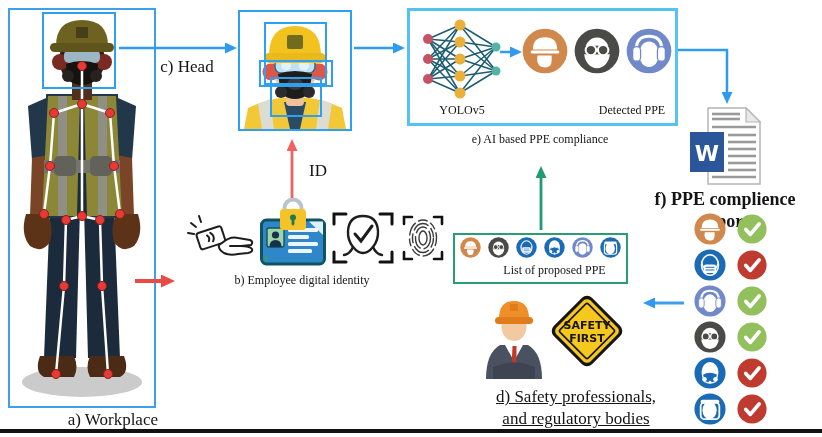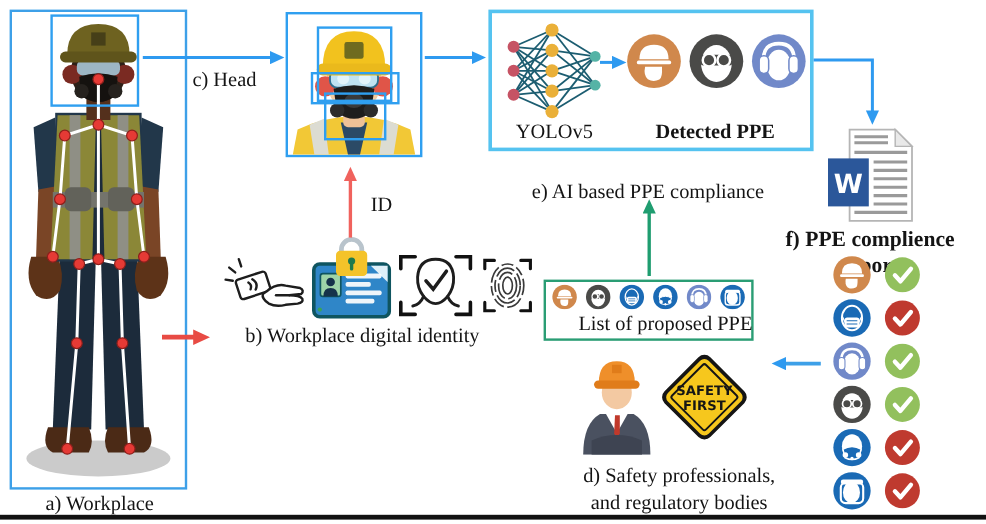--- a/index.html
+++ b/index.html
@@ -1,20 +1,20 @@
 <!DOCTYPE html>
 <html><head>
 <meta charset="utf-8">
 <style>
   * { margin:0; padding:0; box-sizing:border-box; }
   html,body { background:#fff; }
   body { font-family:"Liberation Serif", serif; color:#111; }
   .canvas { position:relative; width:822px; height:437px; background:#fff; overflow:hidden; }
   .abs { position:absolute; }
-  .lbl { position:absolute; color:#141414; text-align:center; line-height:22px; font-size:17px; }
+  .lbl { position:absolute; color:#141414; text-align:center; line-height:22px; font-size:12px; }
   .lbl.big { font-size:17px; }
   .bluebox  { position:absolute; border:2px solid #3da0e8; background:transparent; }
   .cyanbox  { position:absolute; border:3px solid #55c3f0; background:#fff; }
   .greenbox { position:absolute; border:2px solid #2a9d74; background:#fff; }
   #detected-icons { position:absolute; left:522px; top:28px; display:flex; gap:6px; }
   #proposed-icons { position:absolute; left:460px; top:237px; display:flex; gap:7px; }
   #report-rows { position:absolute; left:694px; top:212px; display:flex; flex-direction:column; gap:3px; }
   .report-row { display:flex; align-items:center; gap:11px; height:33px; }
   svg { display:block; }
   .arrow-layer { position:absolute; left:0; top:0; pointer-events:none; }
@@ -79,21 +79,21 @@
         <circle cx="72" cy="206" r="4.5"></circle>
         <circle cx="90" cy="210" r="4.5"></circle>
       <circle cx="54" cy="276" r="4.5"></circle>
         <circle cx="92" cy="276" r="4.5"></circle>
       <circle cx="46" cy="364" r="4.5"></circle>
         <circle cx="98" cy="364" r="4.5"></circle>
     </g>
   </svg>
 
   <div class="bluebox" style="left:42px; top:12px; width:74px; height:77px; border-color:#2f9ff0;"></div>
-  <div class="lbl big" style="left:8px; top:409px; width:150px;">a) Workplace</div>
+  <div class="lbl big" style="left:8px; top:409px; width:150px;text-align:right;">a) Workplace</div>
 
   <div class="lbl big" style="left:152px; top:56px; width:70px;">
     <div>c) Head</div>
   </div>
 
   <div class="bluebox" style="left:238px; top:10px; width:114px; height:121px; border-color:#2f9ff0;"></div>
   <svg class="abs" style="left:240px; top:12px;" width="110" height="117" viewBox="0 0 110 117">
     <path d="M8 96 Q30 85 55 85 Q80 85 102 96 L106 117 L4 117 Z" fill="#f2c836"></path>
     <path d="M18 92 L30 87 L34 117 L22 117 Z" fill="#dcdcd2"></path>
     <path d="M92 92 L80 87 L76 117 L88 117 Z" fill="#dcdcd2"></path>
@@ -180,23 +180,23 @@
     <circle cx="22.8" cy="17.3" r="4.1" fill="#4a4a48" stroke="#fff" stroke-width="1.6"></circle>
       </svg>
       <svg width="46" height="46" viewBox="0 0 36 36">
     <circle cx="18" cy="18" r="17.5" fill="#7189c9"></circle>
         <path d="M8 17 Q8 6.5 18 6.5 Q28 6.5 28 17" fill="none" stroke="#fff" stroke-width="2.4"></path>
     <ellipse cx="18" cy="20.5" rx="7.8" ry="10" fill="#fff"></ellipse>
     <rect x="5.2" y="14.5" width="6.2" height="11.5" rx="3" fill="#fff" stroke="#7189c9" stroke-width="1"></rect>
     <rect x="24.6" y="14.5" width="6.2" height="11.5" rx="3" fill="#fff" stroke="#7189c9" stroke-width="1"></rect>
       </svg>
     </div>
-  <div class="lbl" style="left:536px; top:99px; width:120px;font-weight:bold;">Detected PPE</div>
-
-  <div class="lbl" style="left:418px; top:149px; width:244px;">e) AI based PPE compliance</div>
+  <div class="lbl" style="left:572px; top:99px; width:120px;">Detected PPE</div>
+
+  <div class="lbl" style="left:418px; top:128px; width:244px;">e) AI based PPE compliance</div>
 
   <svg class="abs" style="left:690px; top:106px;" width="76" height="80" viewBox="0 0 76 80">
     <path d="M18 2 H56 L70 16 V78 H18 Z" fill="#ffffff" stroke="#b5b5b5" stroke-width="1.5"></path>
     <path d="M56 2 L56 16 H70 Z" fill="#e9e9e9" stroke="#b5b5b5" stroke-width="1.2"></path>
     <g stroke="#9a9a9a" stroke-width="2.6">
       <line x1="22" y1="8" x2="50" y2="8"></line>
         <line x1="22" y1="13" x2="50" y2="13"></line>
       <line x1="22" y1="21" x2="66" y2="21"></line>
       <line x1="38" y1="29" x2="66" y2="29"></line>
         <line x1="38" y1="36" x2="66" y2="36"></line>
@@ -353,21 +353,21 @@
   <svg class="abs" style="left:545px; top:289px;" width="84" height="84" viewBox="0 0 84 84">
     <g transform="rotate(45 42 42)">
       <rect x="15" y="15" width="54" height="54" rx="7" fill="#151515"></rect>
       <rect x="18" y="18" width="48" height="48" rx="5" fill="#f6c71d"></rect>
       <rect x="22" y="22" width="40" height="40" rx="2" fill="none" stroke="#151515" stroke-width="1.6"></rect>
     </g>
     <text x="42" y="40" text-anchor="middle" font-family="DejaVu Sans, sans-serif" font-weight="bold" font-size="11" fill="#151515">SAFETY</text>
     <text x="42" y="53" text-anchor="middle" font-family="DejaVu Sans, sans-serif" font-weight="bold" font-size="11" fill="#151515">FIRST</text>
   </svg>
 
-  <div class="lbl big" style="left:460px; top:386px; width:212px;">
+  <div class="lbl big" style="left:470px; top:386px; width:212px;text-decoration:underline;">
     <div>d) Safety professionals,</div>
       <div>and regulatory bodies</div>
   </div>
 
   <svg class="abs" style="left:186px; top:212px;" width="70" height="54" viewBox="0 0 70 54">
     <g stroke="#1d1d1d" stroke-width="2" fill="none" stroke-linecap="round" stroke-linejoin="round">
       <path d="M5 11 L10 15"></path>
         <path d="M13 4 L15 10"></path>
         <path d="M2 21 L8 22"></path>
       <g transform="rotate(-18 26 26)">
@@ -424,21 +424,21 @@
         <path d="M40 38 V45 H32"></path>
     </g>
     <g stroke="#3a3a3a" stroke-width="1.4" fill="none">
       <ellipse cx="21" cy="24" rx="4" ry="7"></ellipse>
       <ellipse cx="21" cy="24" rx="7.5" ry="11" stroke-dasharray="14 3"></ellipse>
       <ellipse cx="21" cy="24" rx="10.5" ry="14.5" stroke-dasharray="10 3 18 3"></ellipse>
       <ellipse cx="21" cy="24" rx="13.5" ry="18" stroke-dasharray="8 3 14 3 10 3"></ellipse>
     </g>
   </svg>
 
-  <div class="lbl" style="left:182px; top:269px; width:240px;">b) Workplace digital identity</div>
+  <div class="lbl" style="left:182px; top:269px; width:240px;">b) Employee digital identity</div>
   <div class="lbl big" style="left:298px; top:160px; width:40px; text-align:center;">ID</div>
 
   <svg class="arrow-layer" width="822" height="437" viewBox="0 0 822 437">
     <defs>
       <marker id="mB" markerUnits="userSpaceOnUse" markerWidth="13" markerHeight="11" refX="1" refY="5.5" orient="auto">
           <path d="M0 0 L12 5.5 L0 11 Z" fill="#2e9af0"></path>
         </marker>
       <marker id="mRT" markerUnits="userSpaceOnUse" markerWidth="15" markerHeight="13" refX="1" refY="6.5" orient="auto">
           <path d="M0 0 L14 6.5 L0 13 Z" fill="#e84b44"></path>
         </marker>

